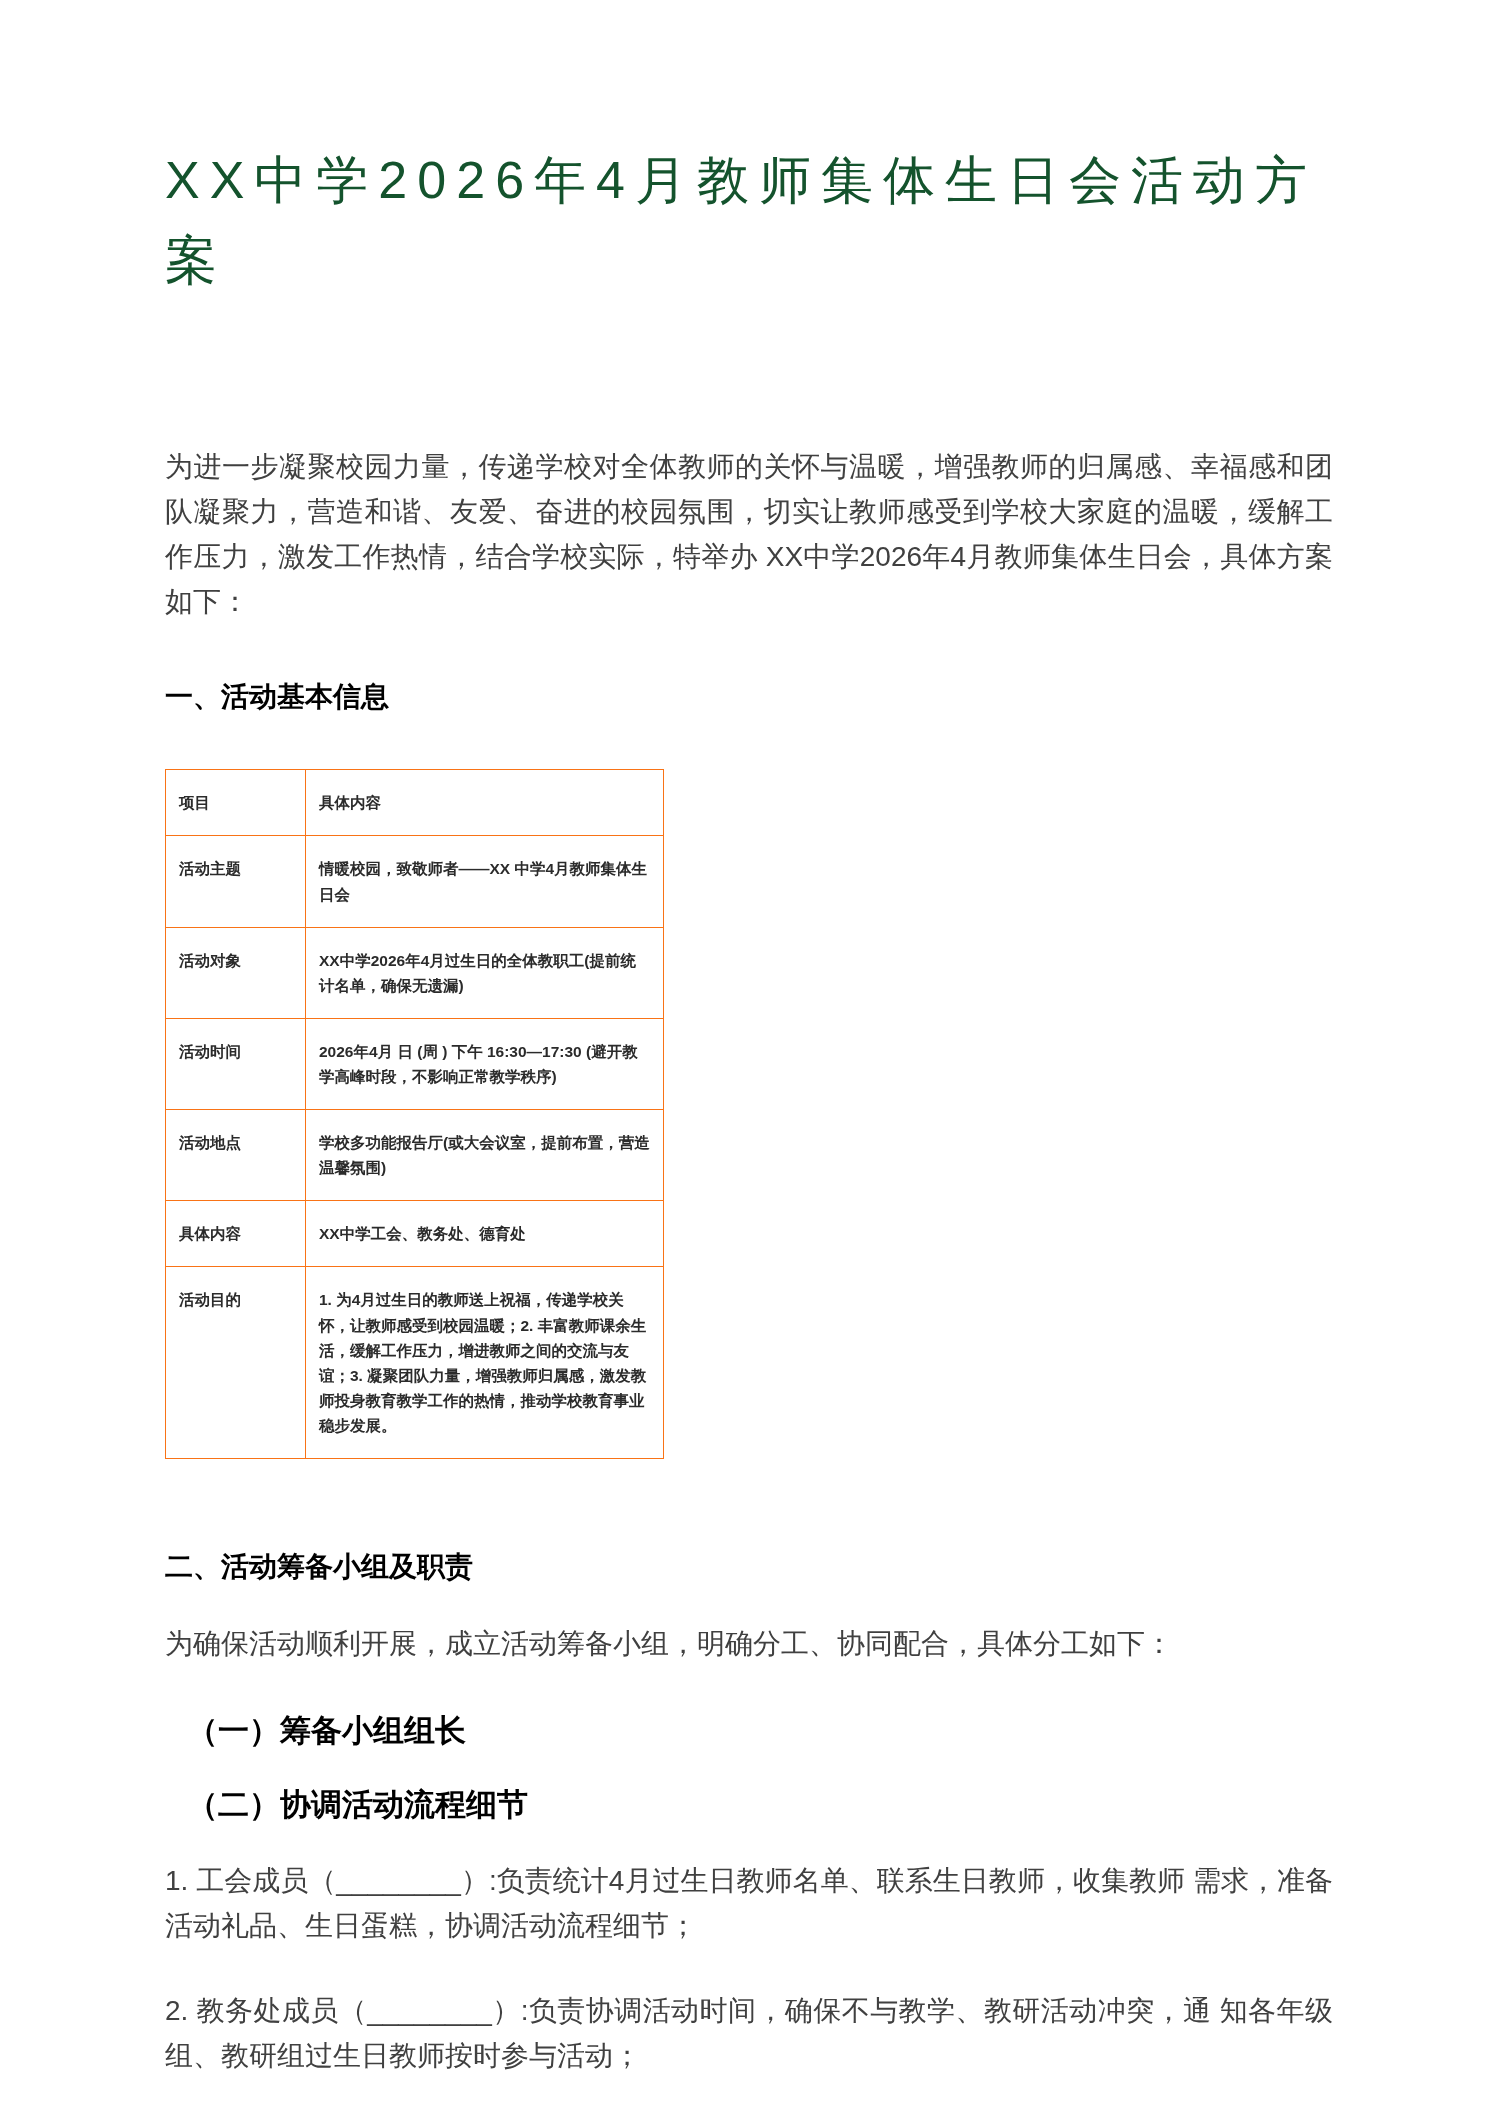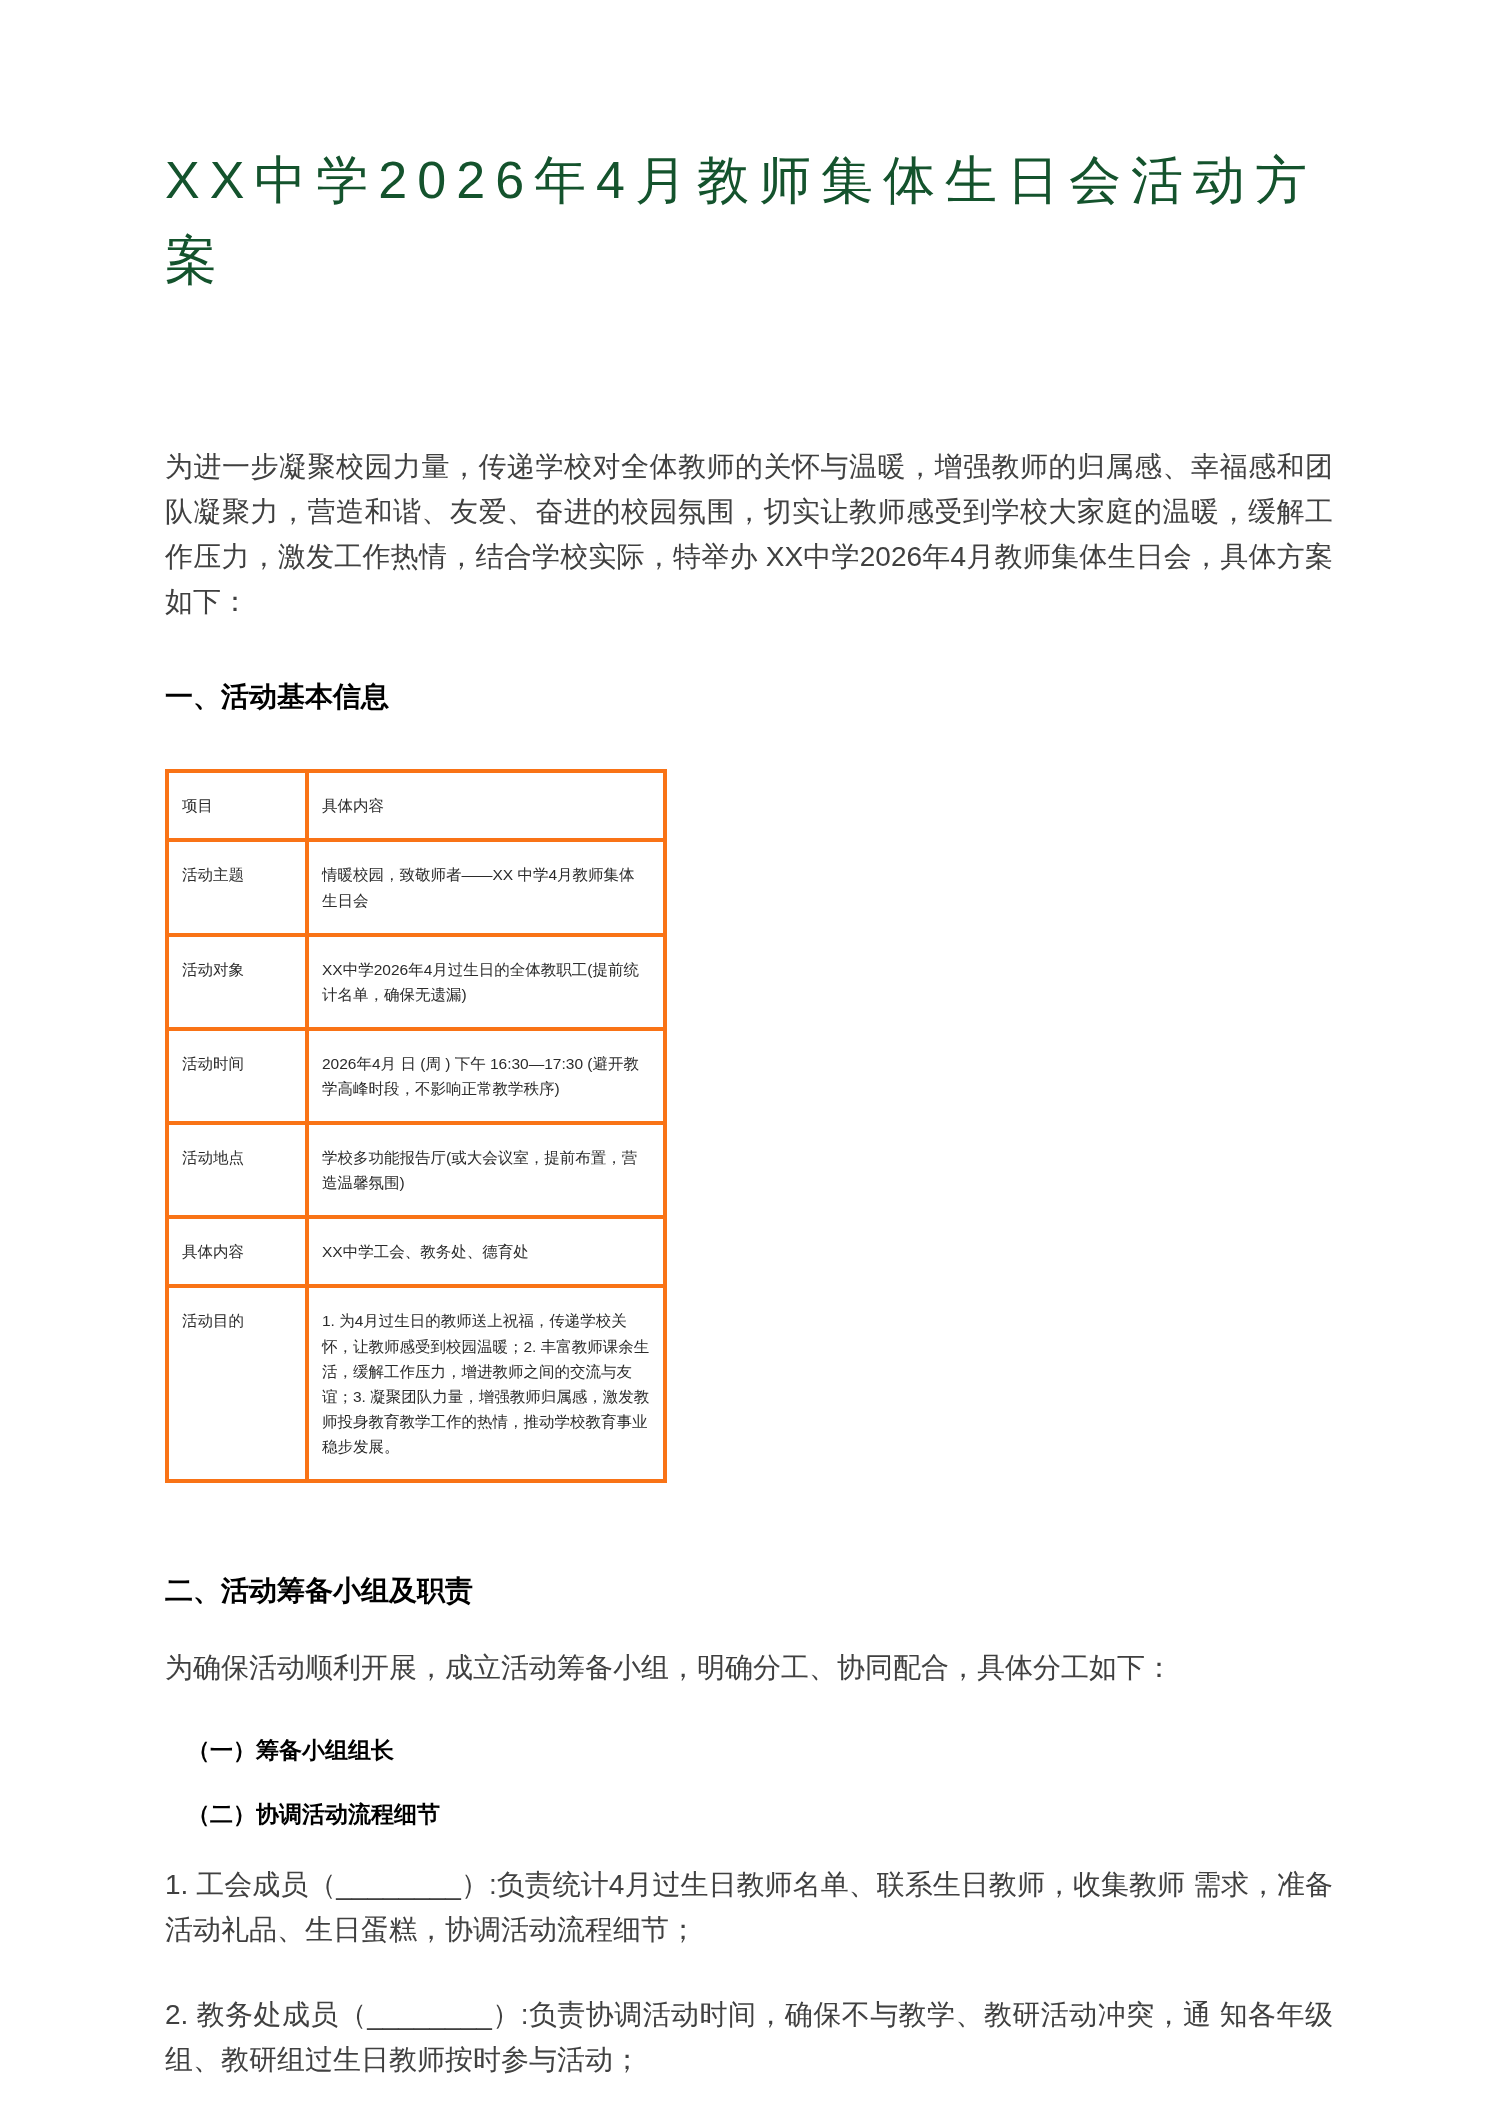--- a/index.html
+++ b/index.html
@@ -42,37 +42,37 @@
     font-weight: 700;
     line-height: 1.25;
     color: #000000;
   }
   h2.sec-heading-2 {
     margin: 0 0 38px 0;
   }
   h3.sub-heading {
     margin: 0 0 35px 0;
     padding-left: 22px;
-    font-size: 23px;
+    font-size: 31px;
     font-weight: 700;
     line-height: 1.25;
     color: #000000;
   }
   table.info-table {
     border-collapse: collapse;
     margin: 0 0 90px 0;
     width: 498px;
     table-layout: fixed;
   }
   table.info-table th,
   table.info-table td {
-    border: 4px solid #f97316;
+    border: 1px solid #f97316;
     padding: 20px 13px;
     font-size: 15.5px;
-    font-weight: 400;
+    font-weight: 700;
     line-height: 1.62;
     vertical-align: top;
     text-align: left;
     color: #2b2b2b;
     word-break: break-all;
   }
   table.info-table col.c-label { width: 140px; }
   table.info-table col.c-value { width: 358px; }
   p.leader-line {
     margin-bottom: 55px;

